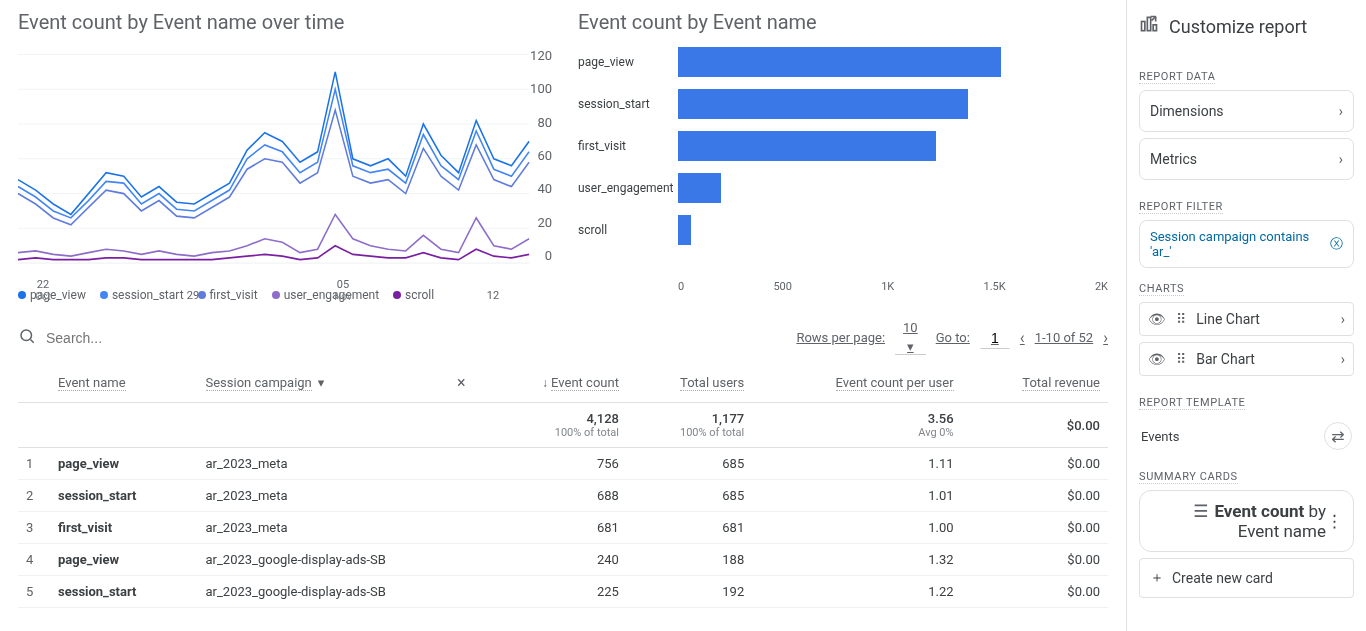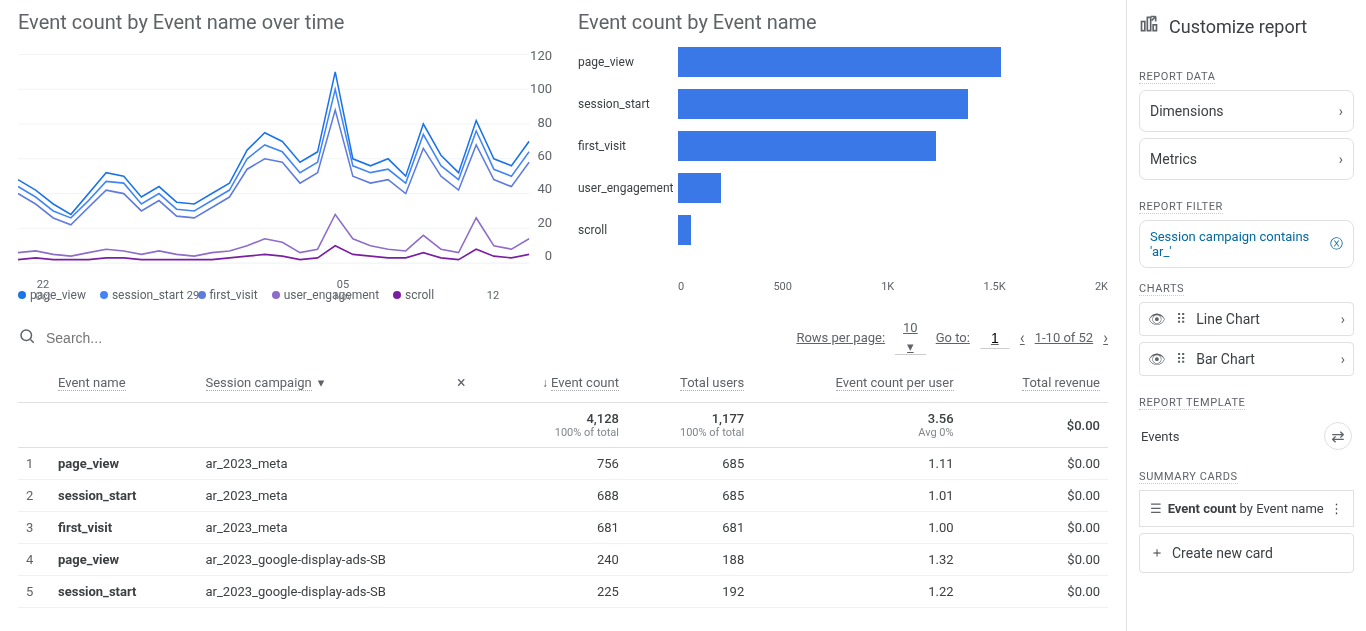--- a/index.html
+++ b/index.html
@@ -81,21 +81,21 @@
   
   .rp-title { display:flex; align-items:center; gap:10px; font-size:18px; color:#3c4043; margin-bottom:18px;}
   .rp-section-label { font-size:11px; letter-spacing:0.6px; color:#5f6368; margin:14px 0 6px; border-bottom:1px dotted #ccc; display:inline-block;}
   .rp-item { display:flex; align-items:center; justify-content:space-between; border:1px solid #e0e0e0; border-radius:7px; padding:12px 10px; margin-bottom:6px; font-size:14px; color:#3c4043; cursor:pointer;}
   .rp-chev { font-size:14px; color:#5f6368;}
   .filter-chip { display:flex; align-items:center; justify-content:space-between; border:1px solid #e0e0e0; border-radius:8px; padding:8px 10px; font-size:13px; color:#0369a1;}
   .chart-row-btn { display:flex; align-items:center; gap:10px; border:1px solid #e0e0e0; border-radius:4px; padding:8px 8px; margin-bottom:6px; font-size:14px; cursor:pointer;}
   .eye { width:18px; text-align:center; color:#5f6368;}
   .drag { color:#5f6368;}
   .card-line-icon { margin-right:6px; color:#5f6368;}
-  .summary-card { border:1px solid #e0e0e0; border-radius:0; padding:10px; display:flex; align-items:center; justify-content:space-between; font-size:13px;text-align:right;}
+  .summary-card { border:1px solid #e0e0e0; border-radius:12px; padding:10px; display:flex; align-items:center; justify-content:space-between; font-size:17px;text-align:right;}
   .plus-btn { border:1px solid #e0e0e0; border-radius:4px; padding:10px; display:flex; align-items:center; gap:8px; margin-top:6px; font-size:14px; cursor:pointer;}
   .compare-icon { font-size:16px; color:#5f6368; border:1px solid #e0e0e0; border-radius:50%; width:28px; height:28px; display:flex; align-items:center; justify-content:center;}
   .gridline { stroke:#f1f3f4; stroke-width:1;}
 </style>
 </head>
 <body>
 
 <div class="main">
   <div class="charts-row">
     <div class="card">

